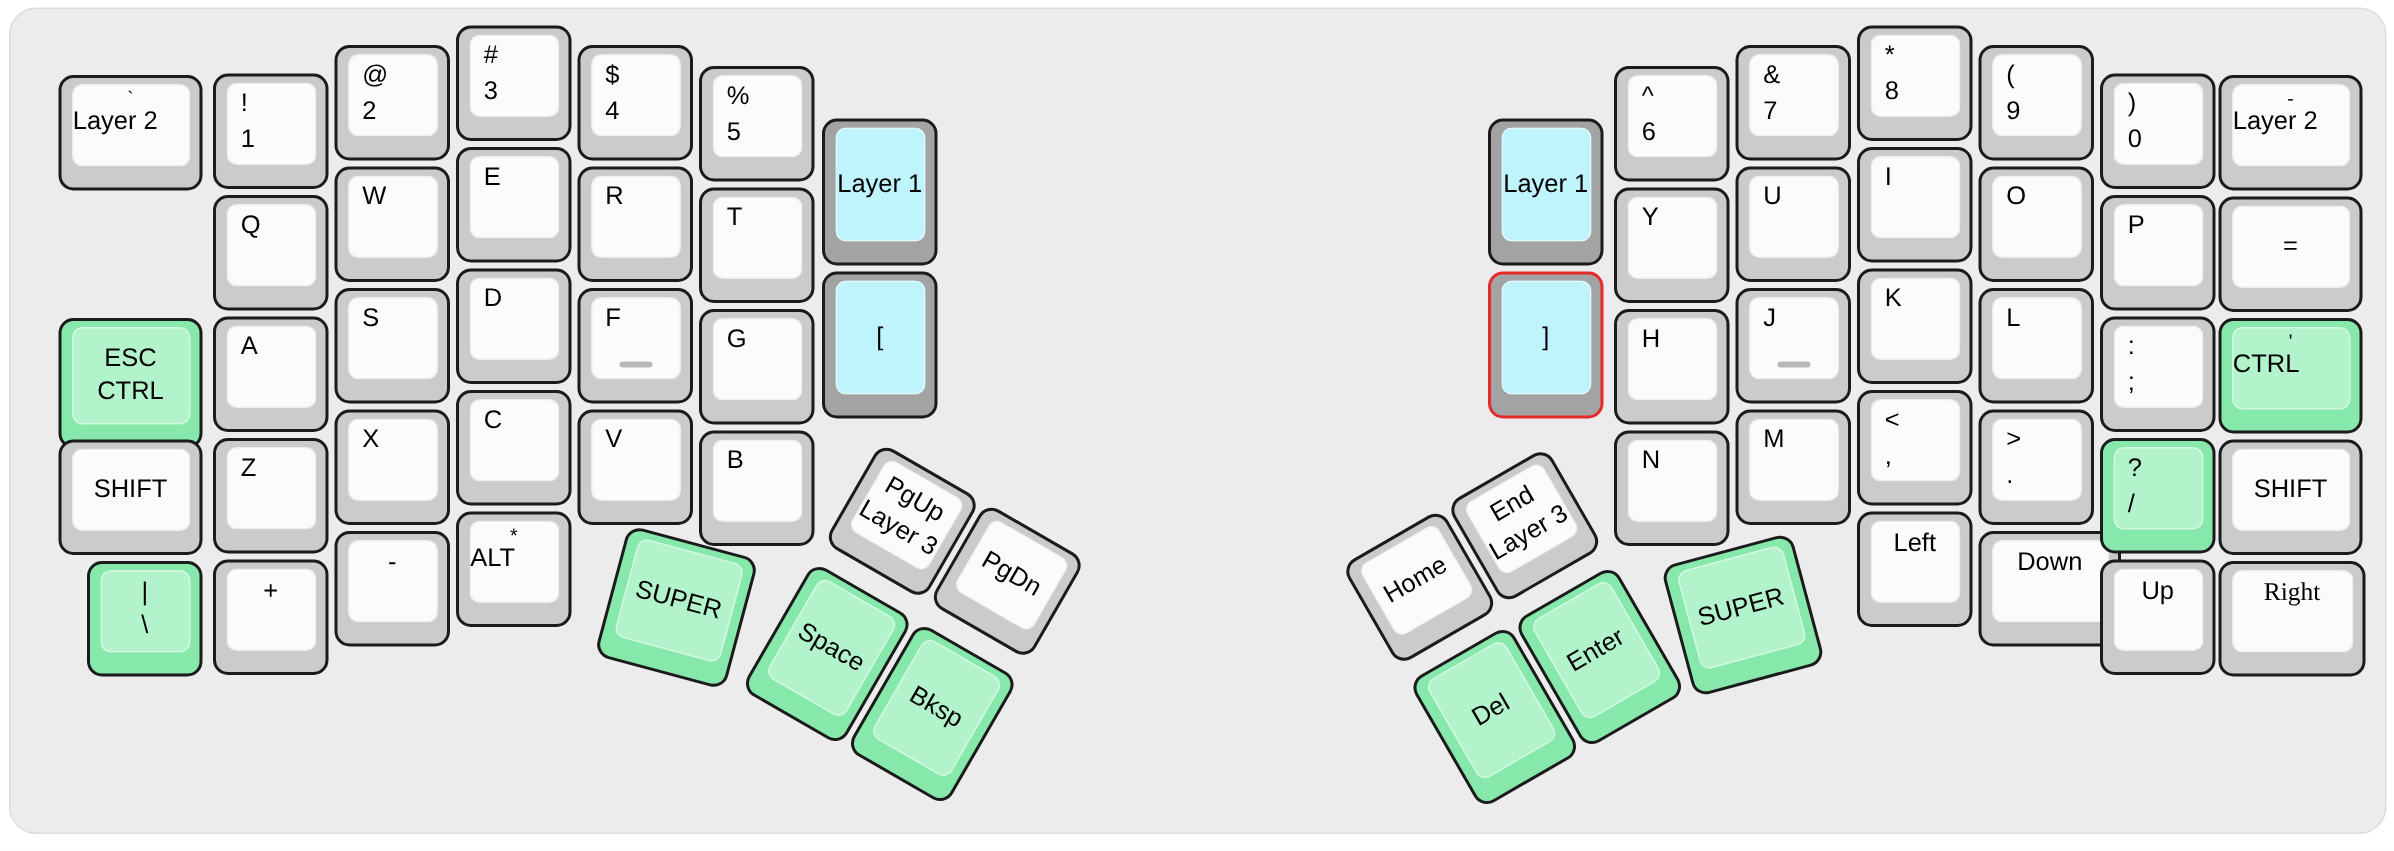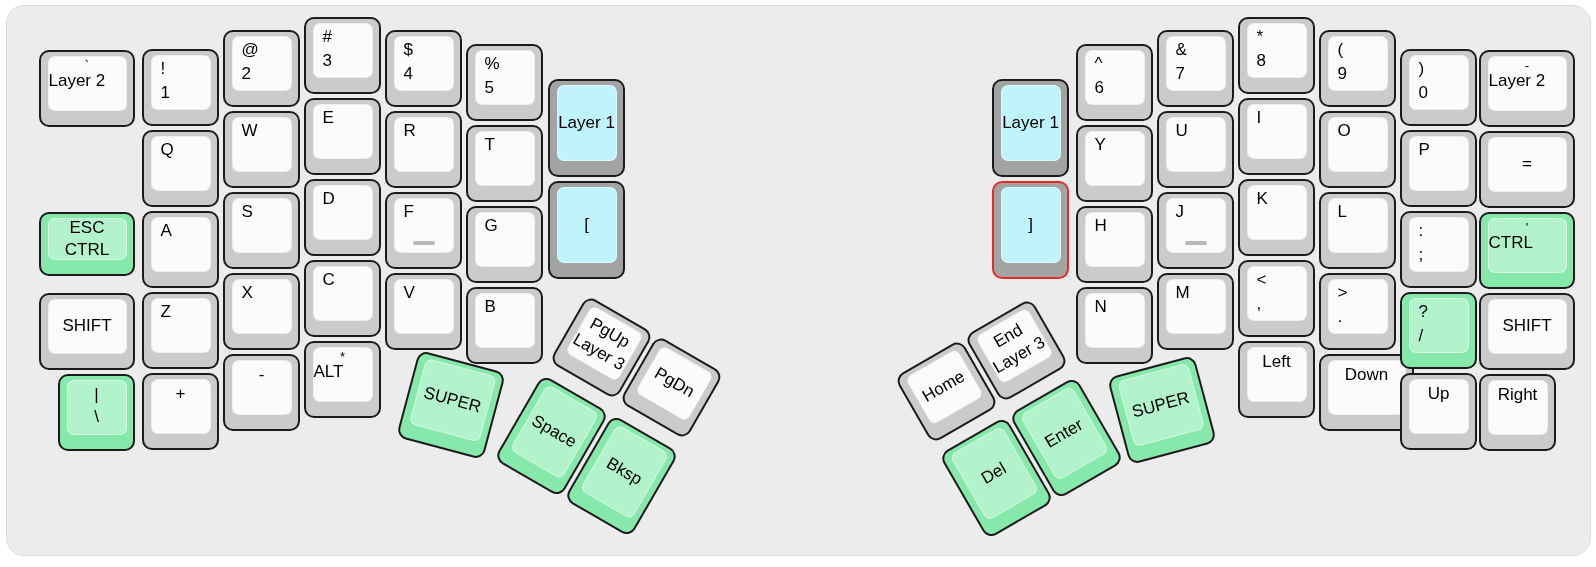--- a/index.html
+++ b/index.html
@@ -47,21 +47,21 @@
 
 <div class="panel" id="board">
     <div class="key gray" style="left: 32px; top: 44px; width: 96px; height: 77px;">
       <div class="cap">
         <div class="labels sym">
           <span class="l0">`</span>
           <span class="l1">Layer 2</span>
         </div>
       </div>
     </div>
-    <div class="key green" style="left: 32px; top: 206px; width: 96px; height: 64px; padding-left: 17px;">
+    <div class="key green" style="left: 32px; top: 206px; width: 96px; height: 87px; padding-left: 17px;">
       <div class="cap">
         <div class="labels center">
           <span class="l0">ESC</span>
           <span class="l1">CTRL</span>
         </div>
       </div>
     </div>
     <div class="key gray" style="left: 32px; top: 287px; width: 96px; height: 77px;">
       <div class="cap">
         <div class="labels center">
@@ -503,21 +503,21 @@
         </div>
       </div>
     </div>
     <div class="key gray" style="left: 1472px; top: 287px; width: 96px; height: 77px;">
       <div class="cap">
         <div class="labels center">
           <span class="l0">SHIFT</span>
         </div>
       </div>
     </div>
-    <div class="key gray" style="left: 1472px; top: 368px; width: 77px; height: 77px;">
+    <div class="key gray" style="left: 1472px; top: 368px; width: 98px; height: 77px; font-family: Liberation Serif, serif;">
       <div class="cap">
         <div class="labels top">
           <span class="l0">Right</span>
         </div>
       </div>
     </div>
     <div class="key green" style="left: 1110px; top: 359px; width: 90px; height: 90px; transform: rotate(-15deg);">
       <div class="cap">
         <div class="labels center">
           <span class="l0">SUPER</span>

